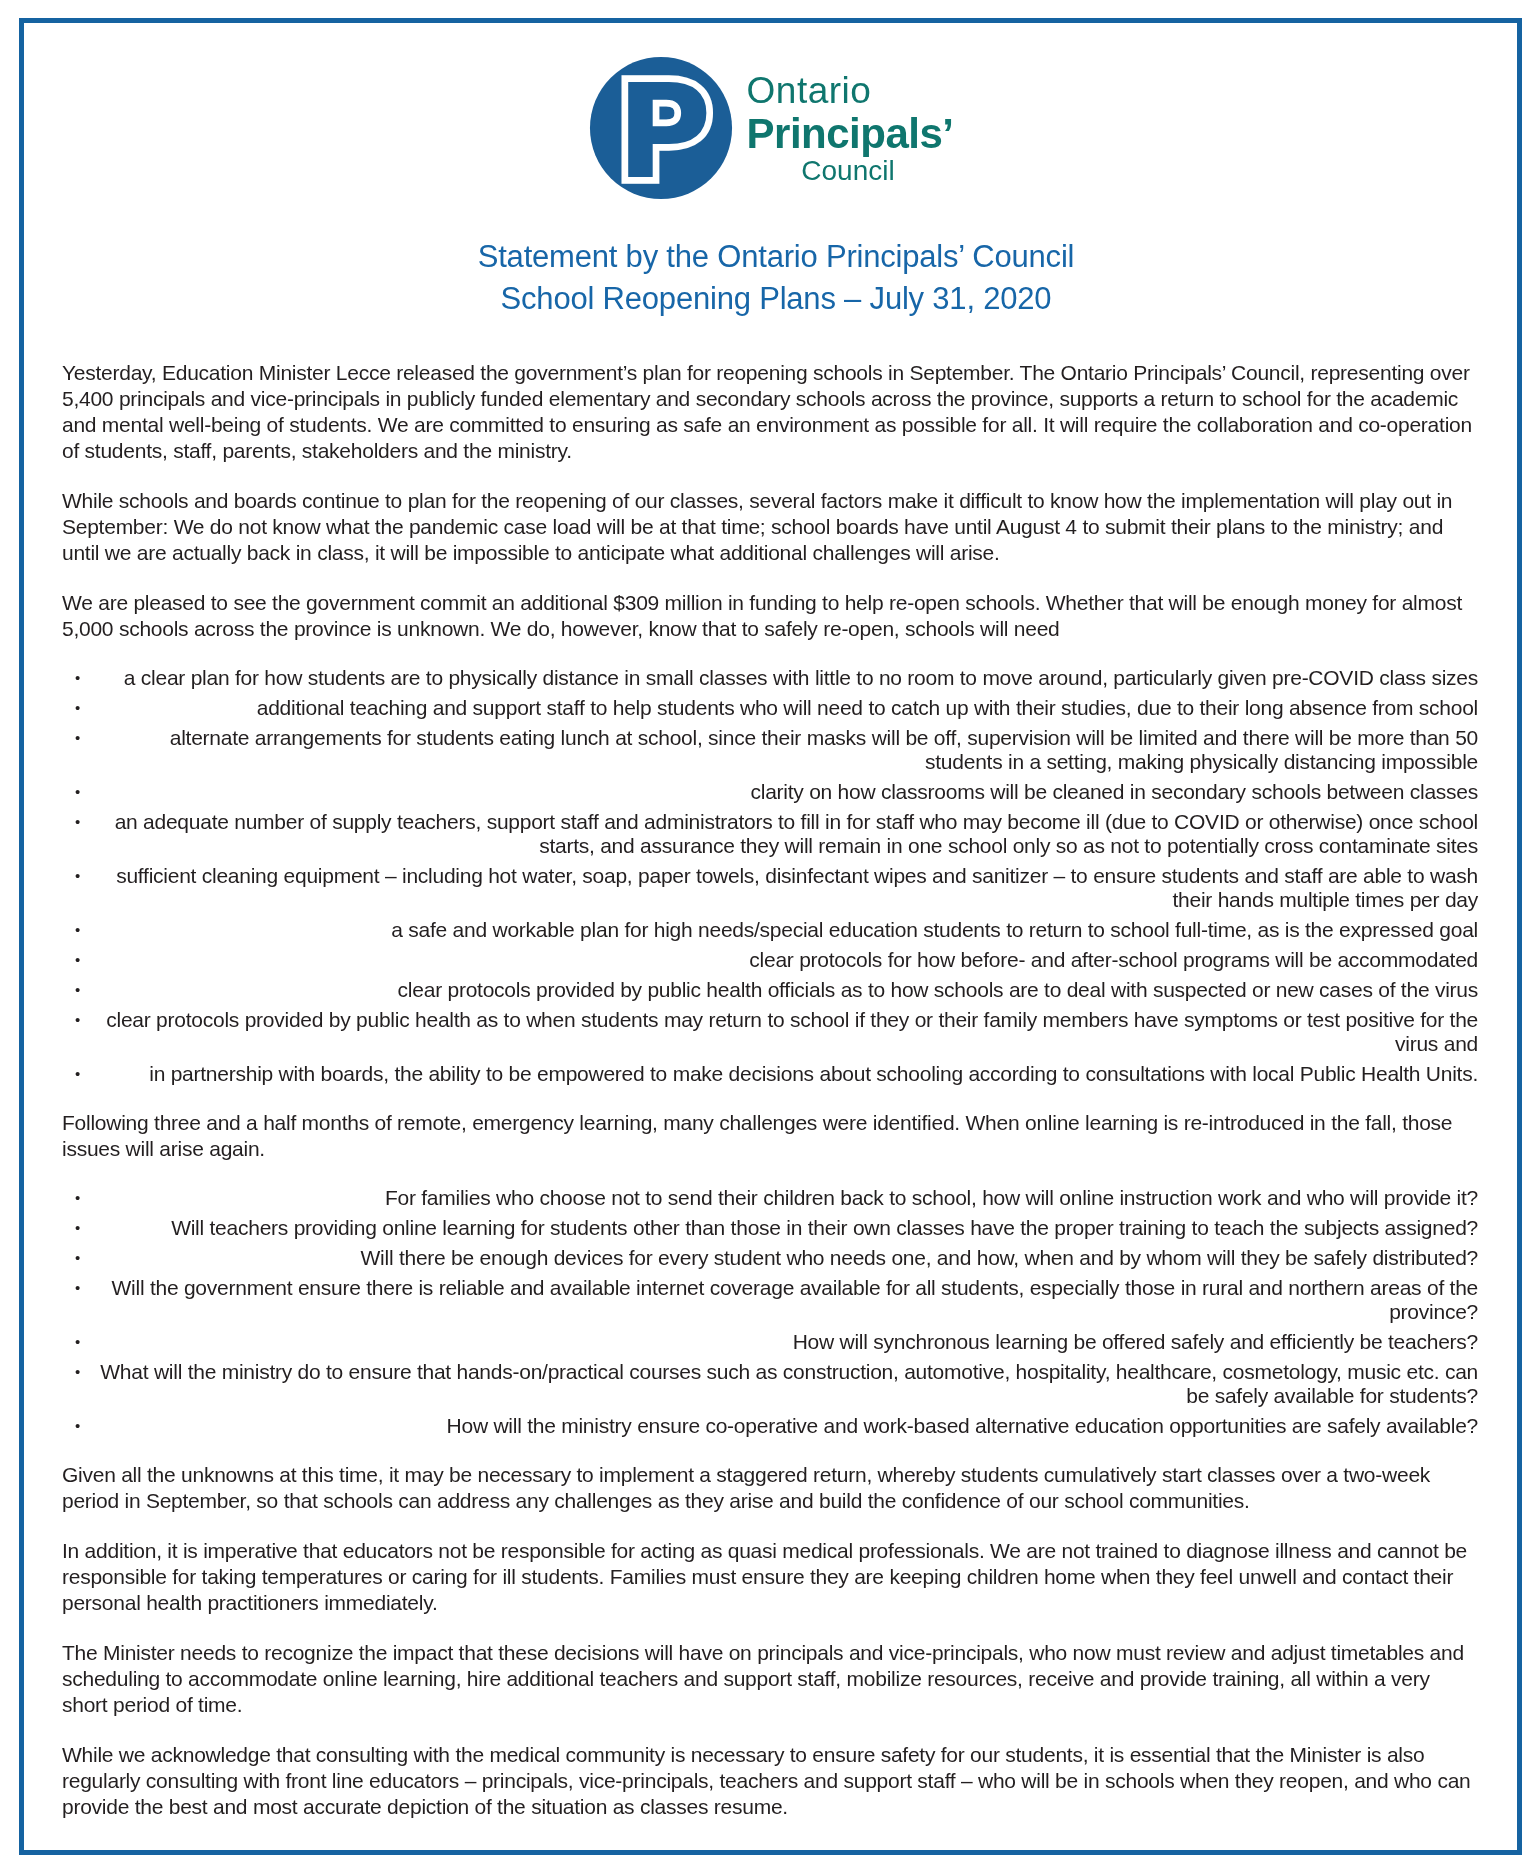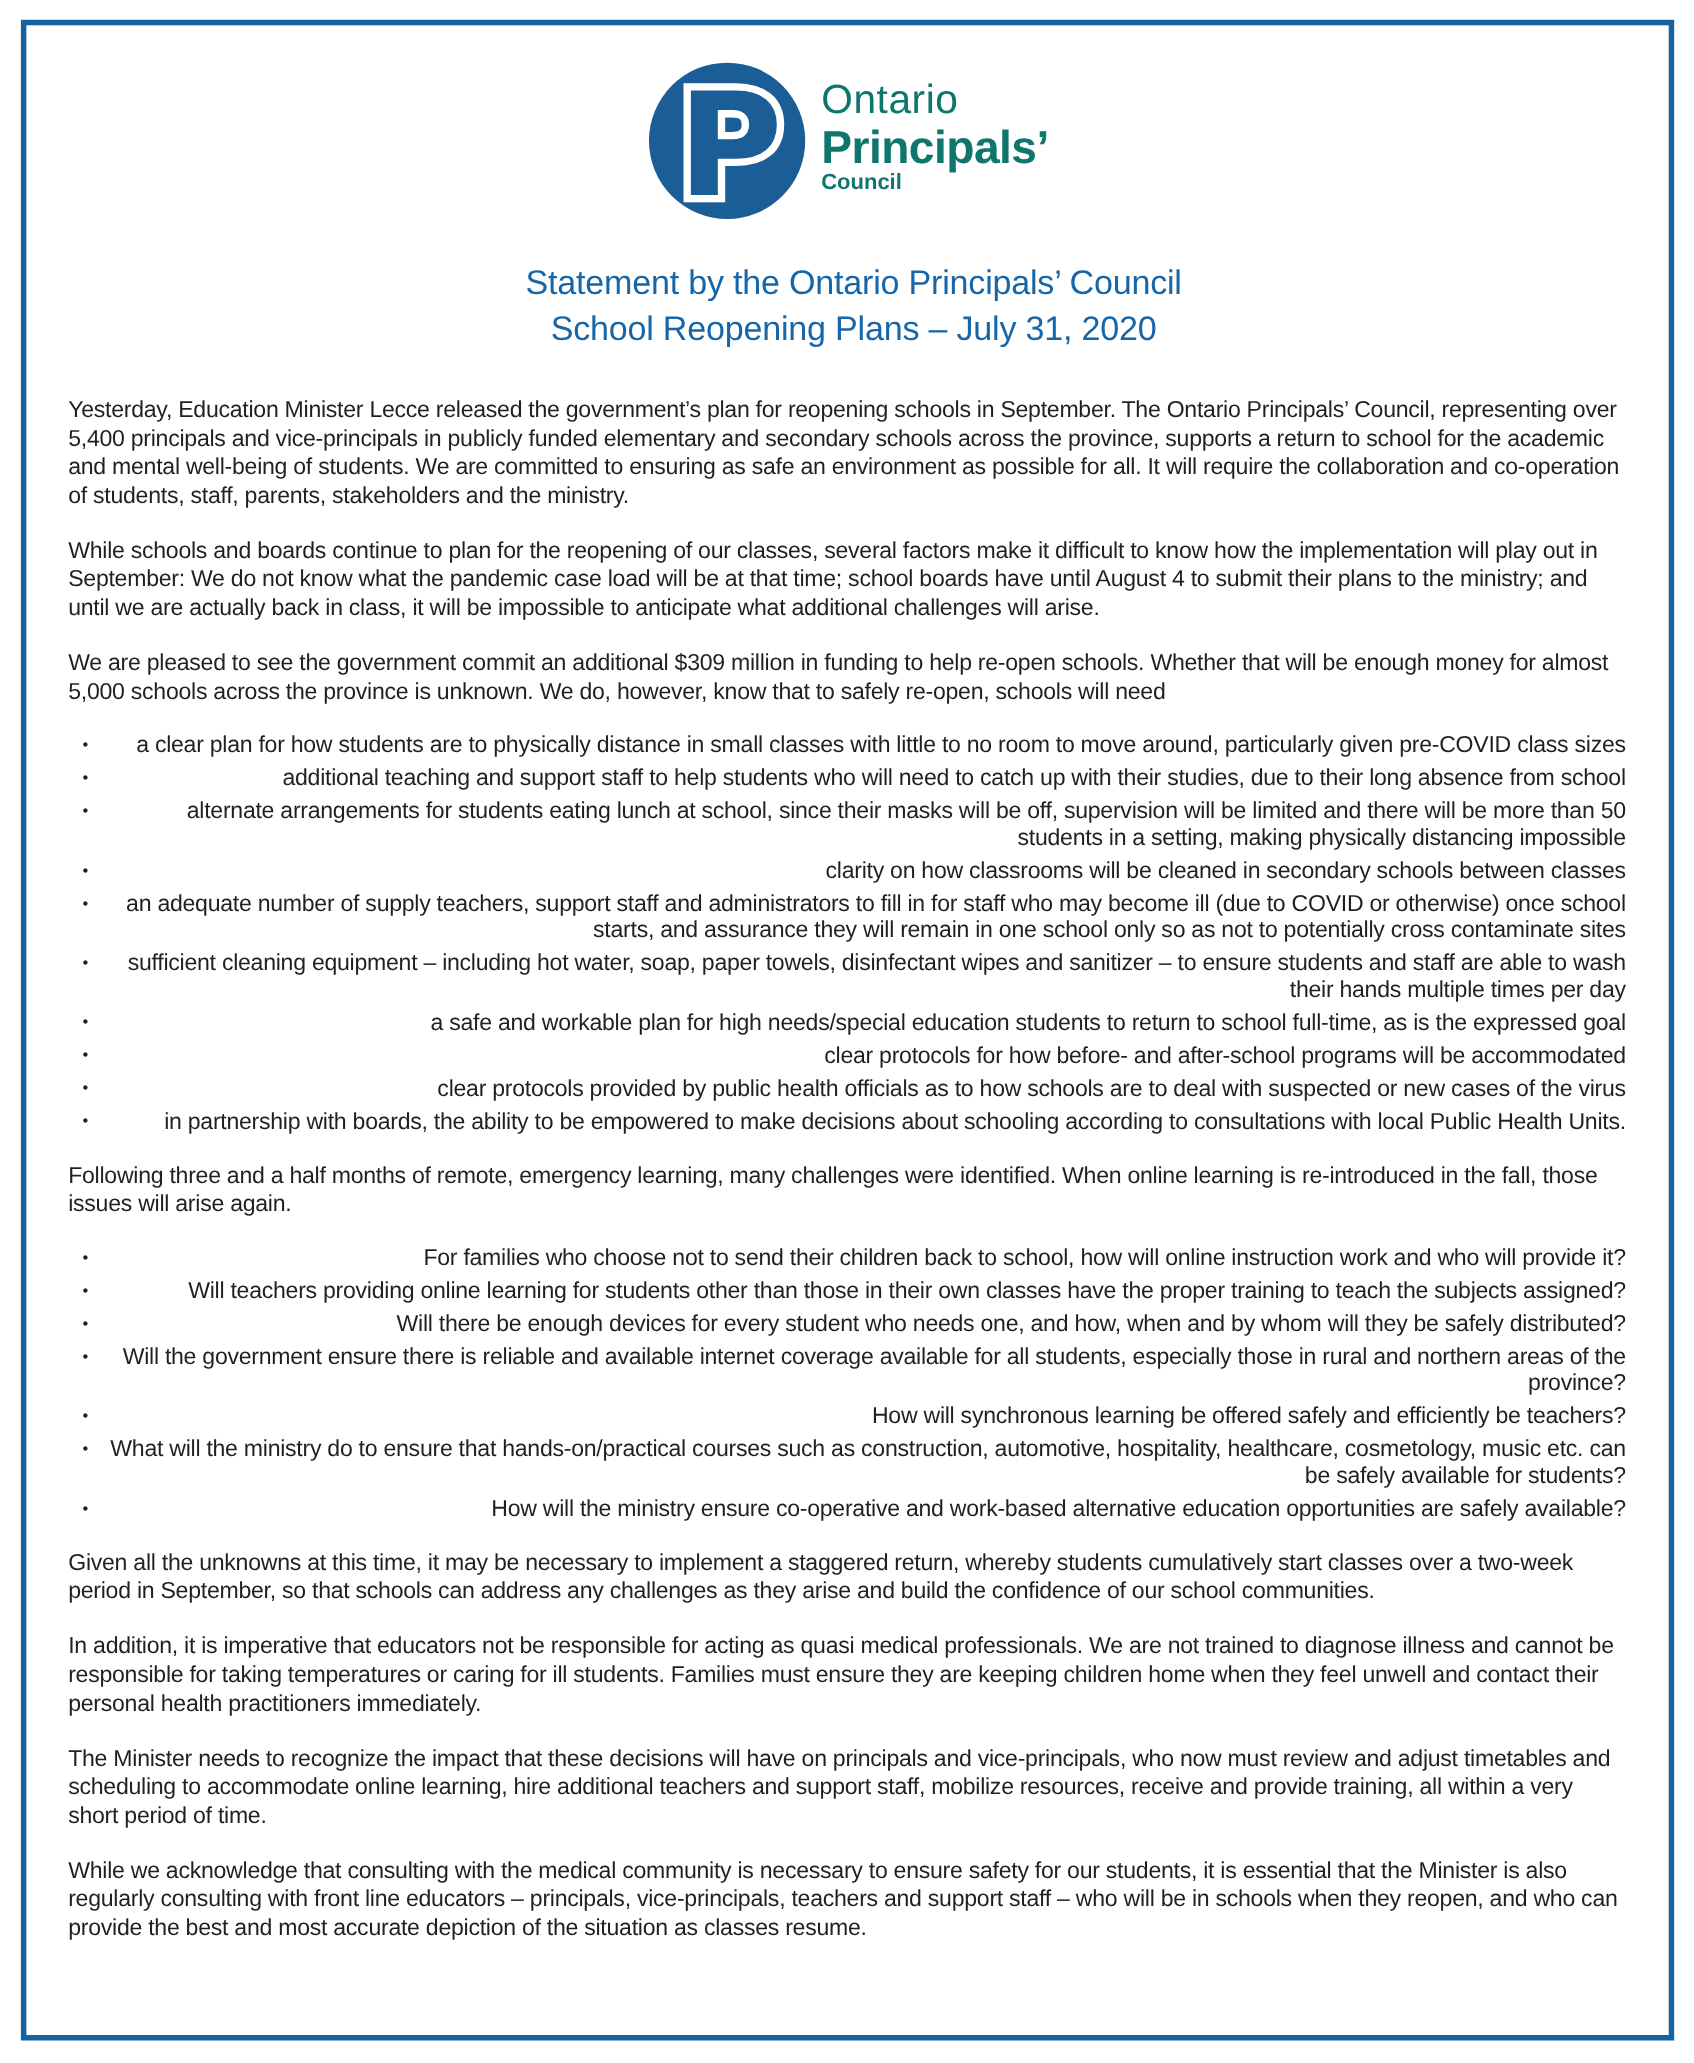--- a/index.html
+++ b/index.html
@@ -34,23 +34,23 @@
     letter-spacing: 0.5px;
     line-height: 1.05;
   }
   .logo-principals {
     font-size: 42px;
     font-weight: 700;
     letter-spacing: -0.5px;
     line-height: 1.08;
   }
   .logo-council {
-    font-size: 20px;
-    font-weight: 700;
-    text-align: left;
+    font-size: 28px;
+    font-weight: 400;
+    text-align: center;
     padding-right: 4px;
     line-height: 1.05;
   }
   
   .title {
     margin: 34px 0 0 12px;
     text-align: center;
     color: #1766a8;
     font-size: 31px;
     font-weight: 400;
@@ -120,20 +120,21 @@
   <ul>
     <li>a clear plan for how students are to physically distance in small classes with little to no room to move around, particularly given pre-COVID class sizes</li>
     <li>additional teaching and support staff to help students who will need to catch up with their studies, due to their long absence from school</li>
     <li>alternate arrangements for students eating lunch at school, since their masks will be off, supervision will be limited and there will be more than 50 students in a setting, making physically distancing impossible</li>
     <li>clarity on how classrooms will be cleaned in secondary schools between classes</li>
     <li>an adequate number of supply teachers, support staff and administrators to fill in for staff who may become ill (due to COVID or otherwise) once school starts, and assurance they will remain in one school only so as not to potentially cross contaminate sites</li>
     <li>sufficient cleaning equipment – including hot water, soap, paper towels, disinfectant wipes and sanitizer – to ensure students and staff are able to wash their hands multiple times per day</li>
     <li>a safe and workable plan for high needs/special education students to return to school full-time, as is the expressed goal</li>
     <li>clear protocols for how before- and after-school programs will be accommodated</li>
     <li>clear protocols provided by public health officials as to how schools are to deal with suspected or new cases of the virus</li>
+    <li>clear protocols provided by public health as to when students may return to school if they or their family members have symptoms or test positive for the virus and</li>
     <li>in partnership with boards, the ability to be empowered to make decisions about schooling according to consultations with local Public Health Units.</li>
   </ul>
 
   <p>Following three and a half months of remote, emergency learning, many challenges were identified. When online learning is re-introduced in the fall, those issues will arise again.</p>
 
   <ul>
     <li>For families who choose not to send their children back to school, how will online instruction work and who will provide it?</li>
     <li>Will teachers providing online learning for students other than those in their own classes have the proper training to teach the subjects assigned?</li>
     <li>Will there be enough devices for every student who needs one, and how, when and by whom will they be safely distributed?</li>
     <li>Will the government ensure there is reliable and available internet coverage available for all students, especially those in rural and northern areas of the province?</li>

